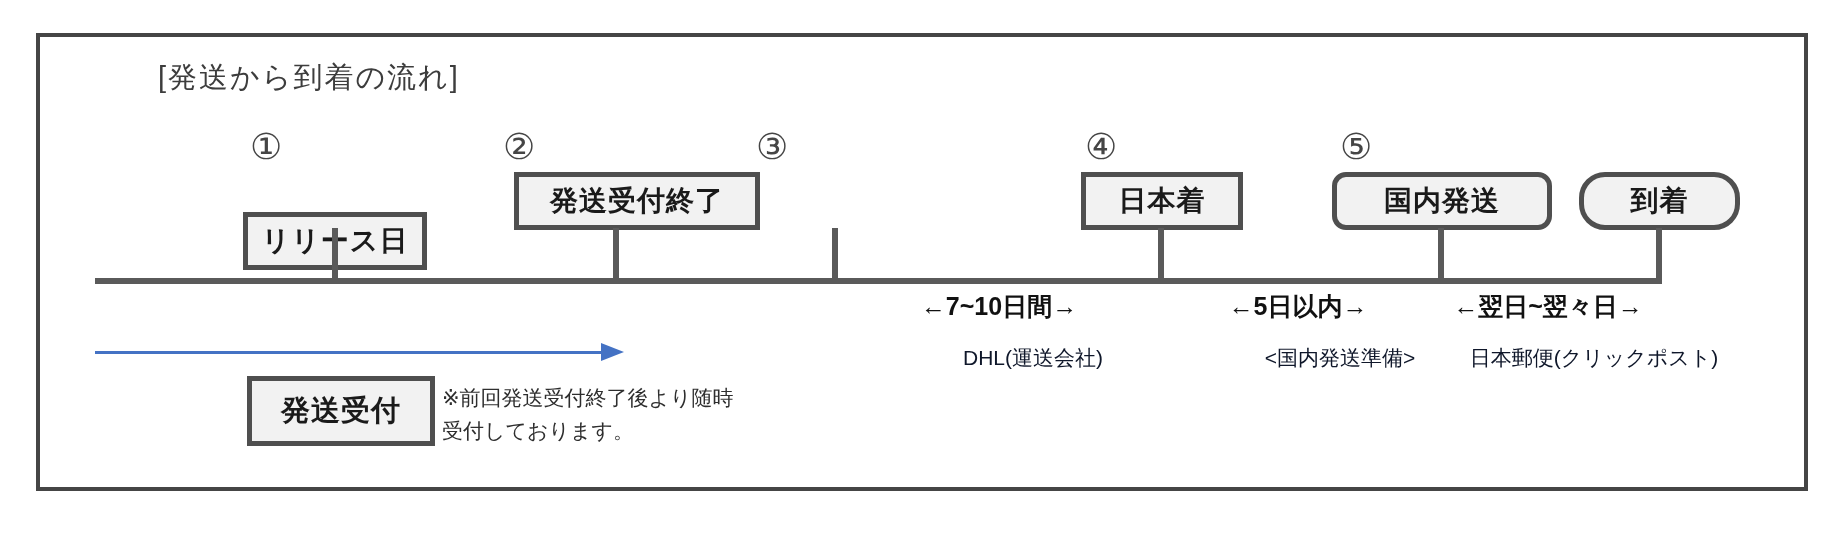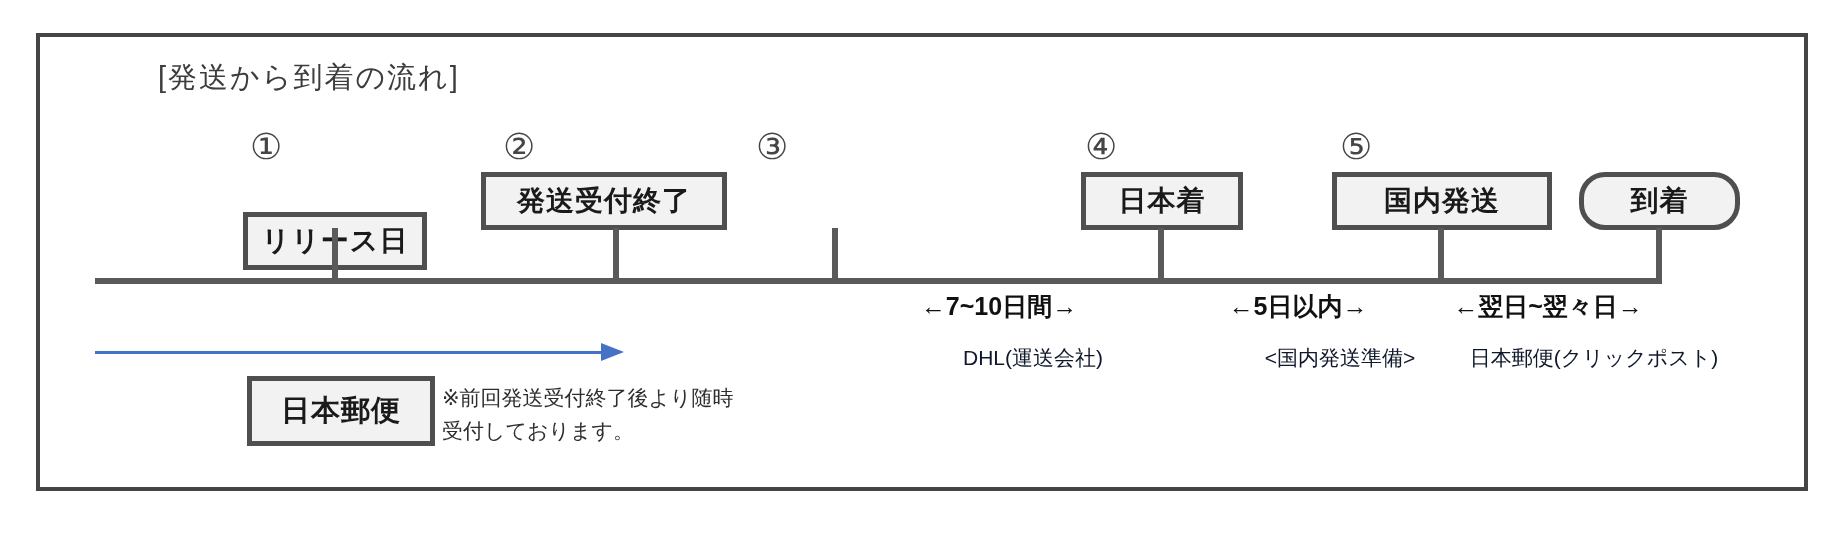--- a/index.html
+++ b/index.html
@@ -113,27 +113,27 @@
 
   <div class="step-number" style="left:250px;">①</div>
   <div class="step-number" style="left:503px;">②</div>
   <div class="step-number" style="left:756px;">③</div>
   <div class="step-number" style="left:1085px;">④</div>
   <div class="step-number" style="left:1340px;">⑤</div>
 
   <div class="box" style="left:243px;width:184px;margin-top:40px;">
     <span>リリース日</span>
   </div>
-  <div class="box" style="left:481px;width:246px;">
+  <div class="box" style="left:514px;width:246px;">
     <span>発送受付終了</span>
   </div>
   <div class="box" style="left:1081px;width:162px;">
     <span>日本着</span>
   </div>
-  <div class="box" style="left:1332px;width:220px;">
+  <div class="box" style="left:1332px;width:220px;border-radius:14px;">
     <span>国内発送</span>
   </div>
   <div class="box" style="left:1579px;width:161px;border-radius:26px;">
     <span>到着</span>
   </div>
 
   <div class="connector" style="left:332px;"></div>
   <div class="connector" style="left:613px;"></div>
   <div class="connector" style="left:832px;"></div>
   <div class="connector" style="left:1158px;"></div>
@@ -147,20 +147,20 @@
   <div class="duration" style="left:1548px;">←翌日~翌々日→</div>
 
   <div class="annotation" style="left:1005px;">DHL(運送会社)</div>
   <div class="annotation" style="left:1312px;">&lt;国内発送準備&gt;</div>
   <div class="annotation" style="left:1566px;">日本郵便(クリックポスト)</div>
 
   <div class="arrow-line"></div>
   <div class="arrow-head"></div>
 
   <div class="acceptance-box">
-    <span>日本郵便</span>
+    <span>発送受付</span>
   </div>
   <div class="note">
     <div>※前回発送受付終了後より随時</div>
     <div>受付しております。</div>
   </div>
 
 </div>
 
 </body></html>

